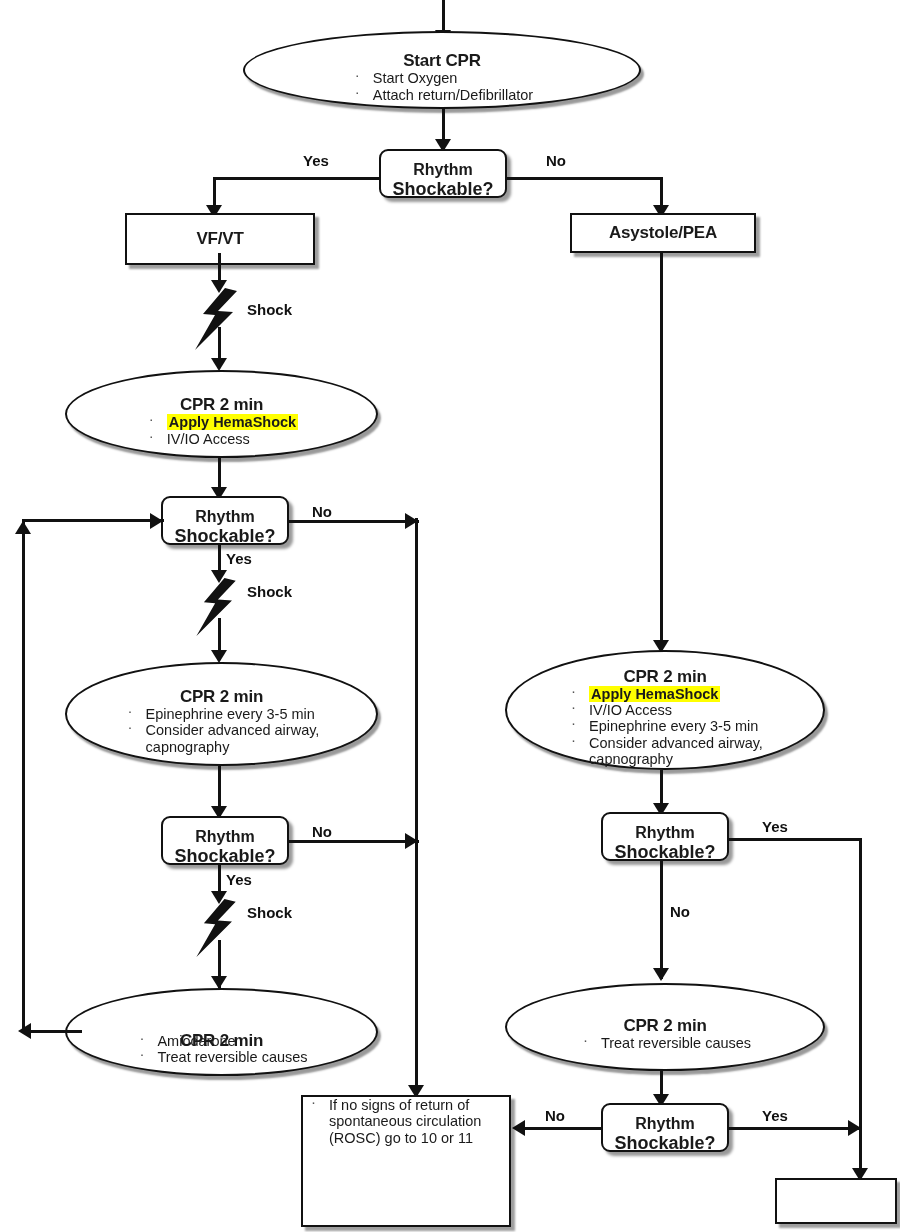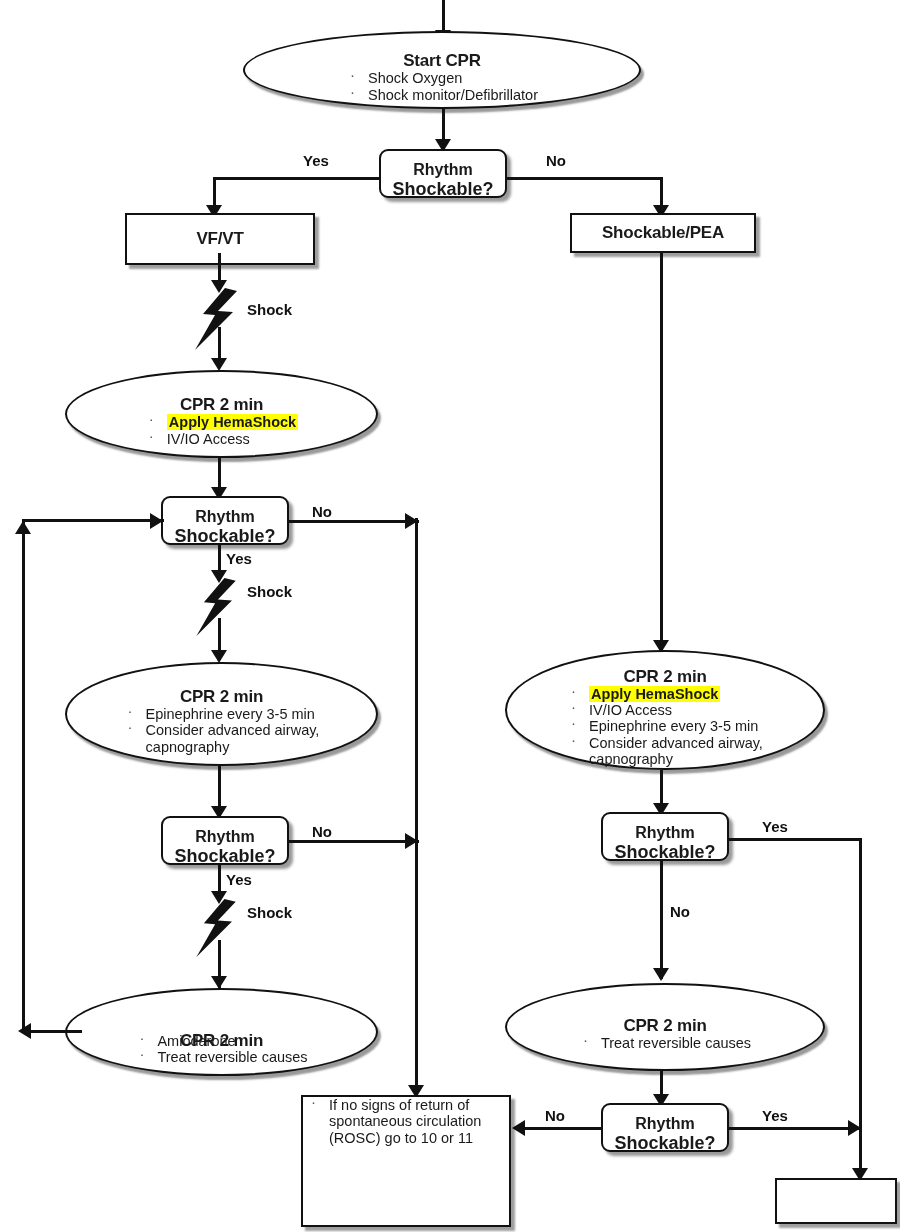--- a/index.html
+++ b/index.html
@@ -146,22 +146,22 @@
 
 <div id="canvas">
 
   <div class="ln lnv" style="left:442px; top:0px; height:36px;"></div>
   <div class="arrow arrow-down" style="left:435px; top:30px;"></div>
 
   <div class="node oval" style="left:243px; top:31px; width:398px; height:78px;">
     <div class="node-inner centerwrap">
       <div class="title">Start CPR</div>
       <ul class="blist">
-        <li>Shock Oxygen</li>
-        <li>Shock monitor/Defibrillator</li>
+        <li>Start Oxygen</li>
+        <li>Attach return/Defibrillator</li>
       </ul>
     </div>
   </div>
 
   <div class="ln lnv" style="left:442px; top:109px; height:36px;"></div>
   <div class="arrow arrow-down" style="left:435px; top:139px;"></div>
 
   <div class="node rrect" style="left:379px; top:149px; width:128px; height:49px;">
     <div class="node-inner centerwrap">
       <div class="title-sm">Rhythm</div>
@@ -177,21 +177,21 @@
   <div class="ln lnh" style="left:505px; top:177px; width:158px;"></div>
   <div class="ln lnv" style="left:660px; top:177px; height:33px;"></div>
   <div class="arrow arrow-down" style="left:653px; top:205px;"></div>
   <div class="elabel" style="left:546px; top:152px;">No</div>
 
   <div class="node rect" style="left:125px; top:213px; width:190px; height:52px;">
     <div class="title">VF/VT</div>
   </div>
 
   <div class="node rect" style="left:570px; top:213px; width:186px; height:40px;">
-    <div class="title">Shockable/PEA</div>
+    <div class="title">Asystole/PEA</div>
   </div>
 
   <div class="ln lnv" style="left:218px; top:253px; height:35px;"></div>
   <div class="arrow arrow-down" style="left:211px; top:280px;"></div>
 
   <svg class="bolt" style="left:189px; top:288px;" width="56" height="62" viewBox="0 0 56 62">
     <polygon points="36,0 14,26 26,27 6,62 44,24 29,23 48,3" fill="#111"></polygon>
   </svg>
   <div class="elabel" style="left:247px; top:301px;">Shock</div>
 

